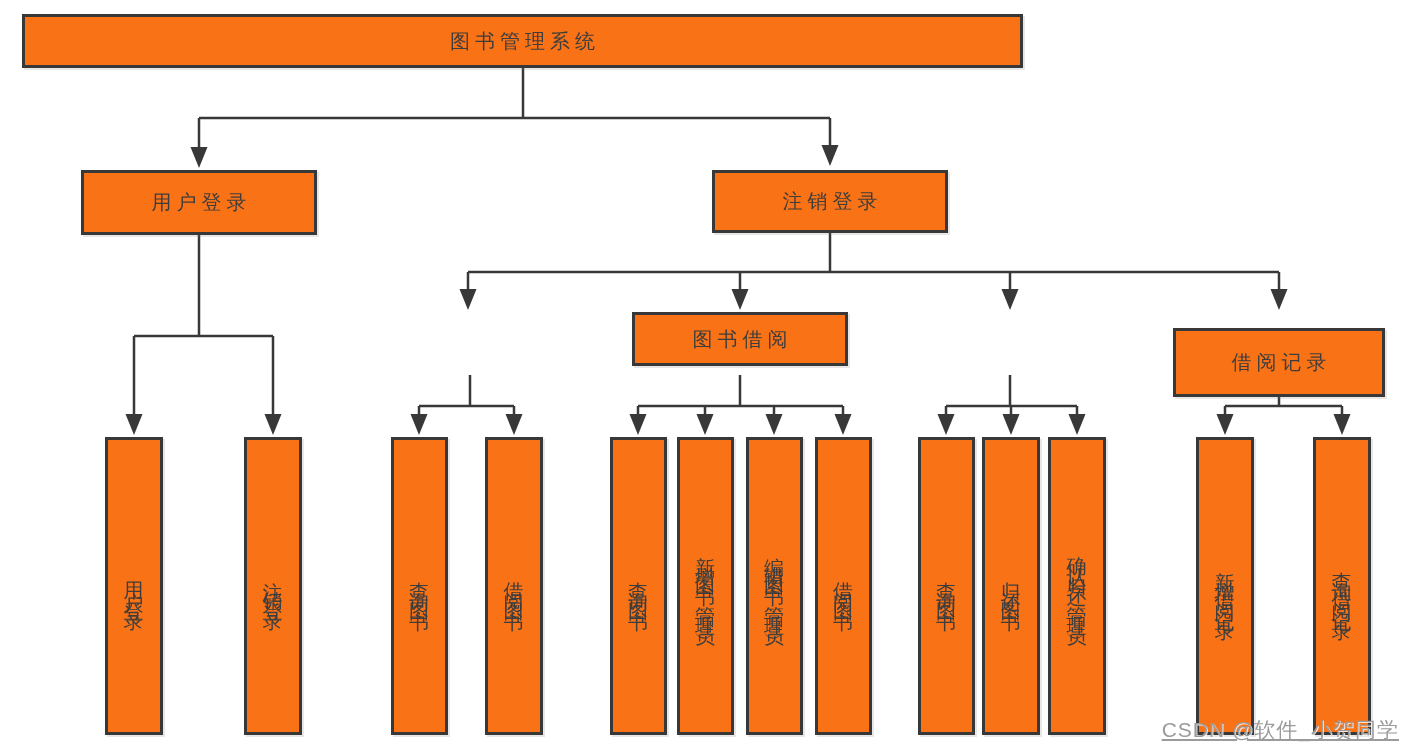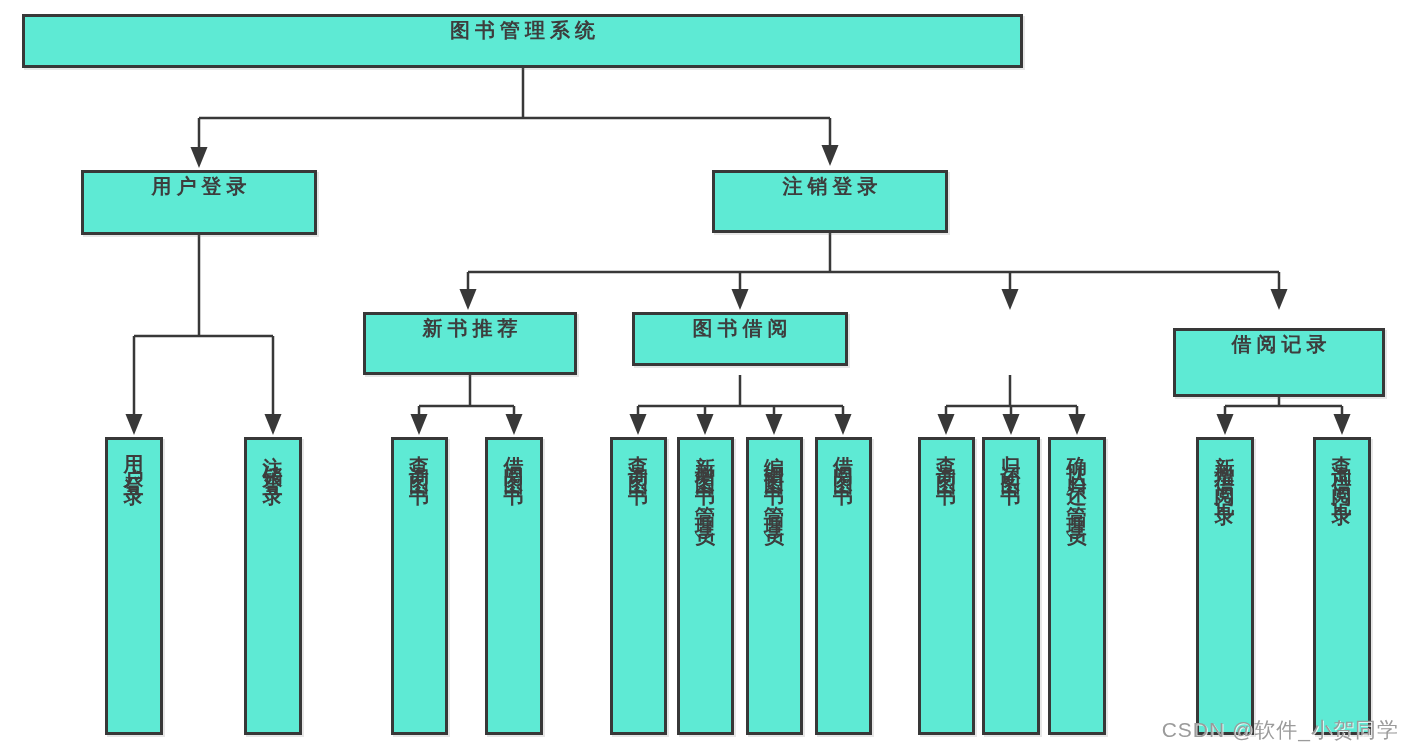--- a/index.html
+++ b/index.html
@@ -13,28 +13,27 @@
   }
   svg.connectors {
     position: absolute;
     left: 0; top: 0;
     width: 1405px; height: 747px;
     pointer-events: none;
   }
   .node {
     position: absolute;
     box-sizing: border-box;
-    background: #5eead4;
+    background: #f97316;
     border: 3px solid #383838;
     display: flex;
-    align-items: flex-start;
+    align-items: center;
     justify-content: center;
     color: #3d3d3d;
     box-shadow: 2px 2px 0 rgba(120,120,120,0.18);
-    font-weight: bold;
   }
   .box-h {
     font-size: 20px;
     letter-spacing: 5px;
     text-indent: 5px; 
     white-space: nowrap;
   }
   .box-v .vtext {
     writing-mode: vertical-lr;
     text-orientation: mixed;
@@ -46,20 +45,21 @@
   .watermark {
     position: absolute;
     top: 716px;
     right: 6px;
     font-size: 21px;
     letter-spacing: 1px;
     color: #9b9b9b;
     text-shadow: 1px 1px 0 rgba(255,255,255,0.8);
     white-space: nowrap;
     z-index: 5;
+    text-decoration: underline;
   }
 </style>
 </head>
 <body>
 
 <div class="canvas">
 
   <svg class="connectors" width="1405" height="747" viewBox="0 0 1405 747">
     <g stroke="#383838" stroke-width="2.5" fill="none">
       <path d="M523,68 V118 M199,118 H830 M199,118 V149 M830,118 V147"></path>
@@ -97,23 +97,20 @@
     <span>图书管理系统</span>
   </div>
 
   <div class="node box-h" style="left:81px;top:170px;width:236px;height:65px">
     <span>用户登录</span>
   </div>
   <div class="node box-h" style="left:712px;top:170px;width:236px;height:63px">
     <span>注销登录</span>
   </div>
 
-  <div class="node box-h" style="left:363px;top:312px;width:214px;height:63px">
-    <span>新书推荐</span>
-  </div>
   <div class="node box-h" style="left:632px;top:312px;width:216px;height:54px">
     <span>图书借阅</span>
   </div>
   <div class="node box-h" style="left:1173px;top:328px;width:212px;height:69px">
     <span>借阅记录</span>
   </div>
 
   <div class="node box-v" style="left:105px;top:437px;width:58px;height:298px">
     <span class="vtext">用户登录</span>
   </div>

